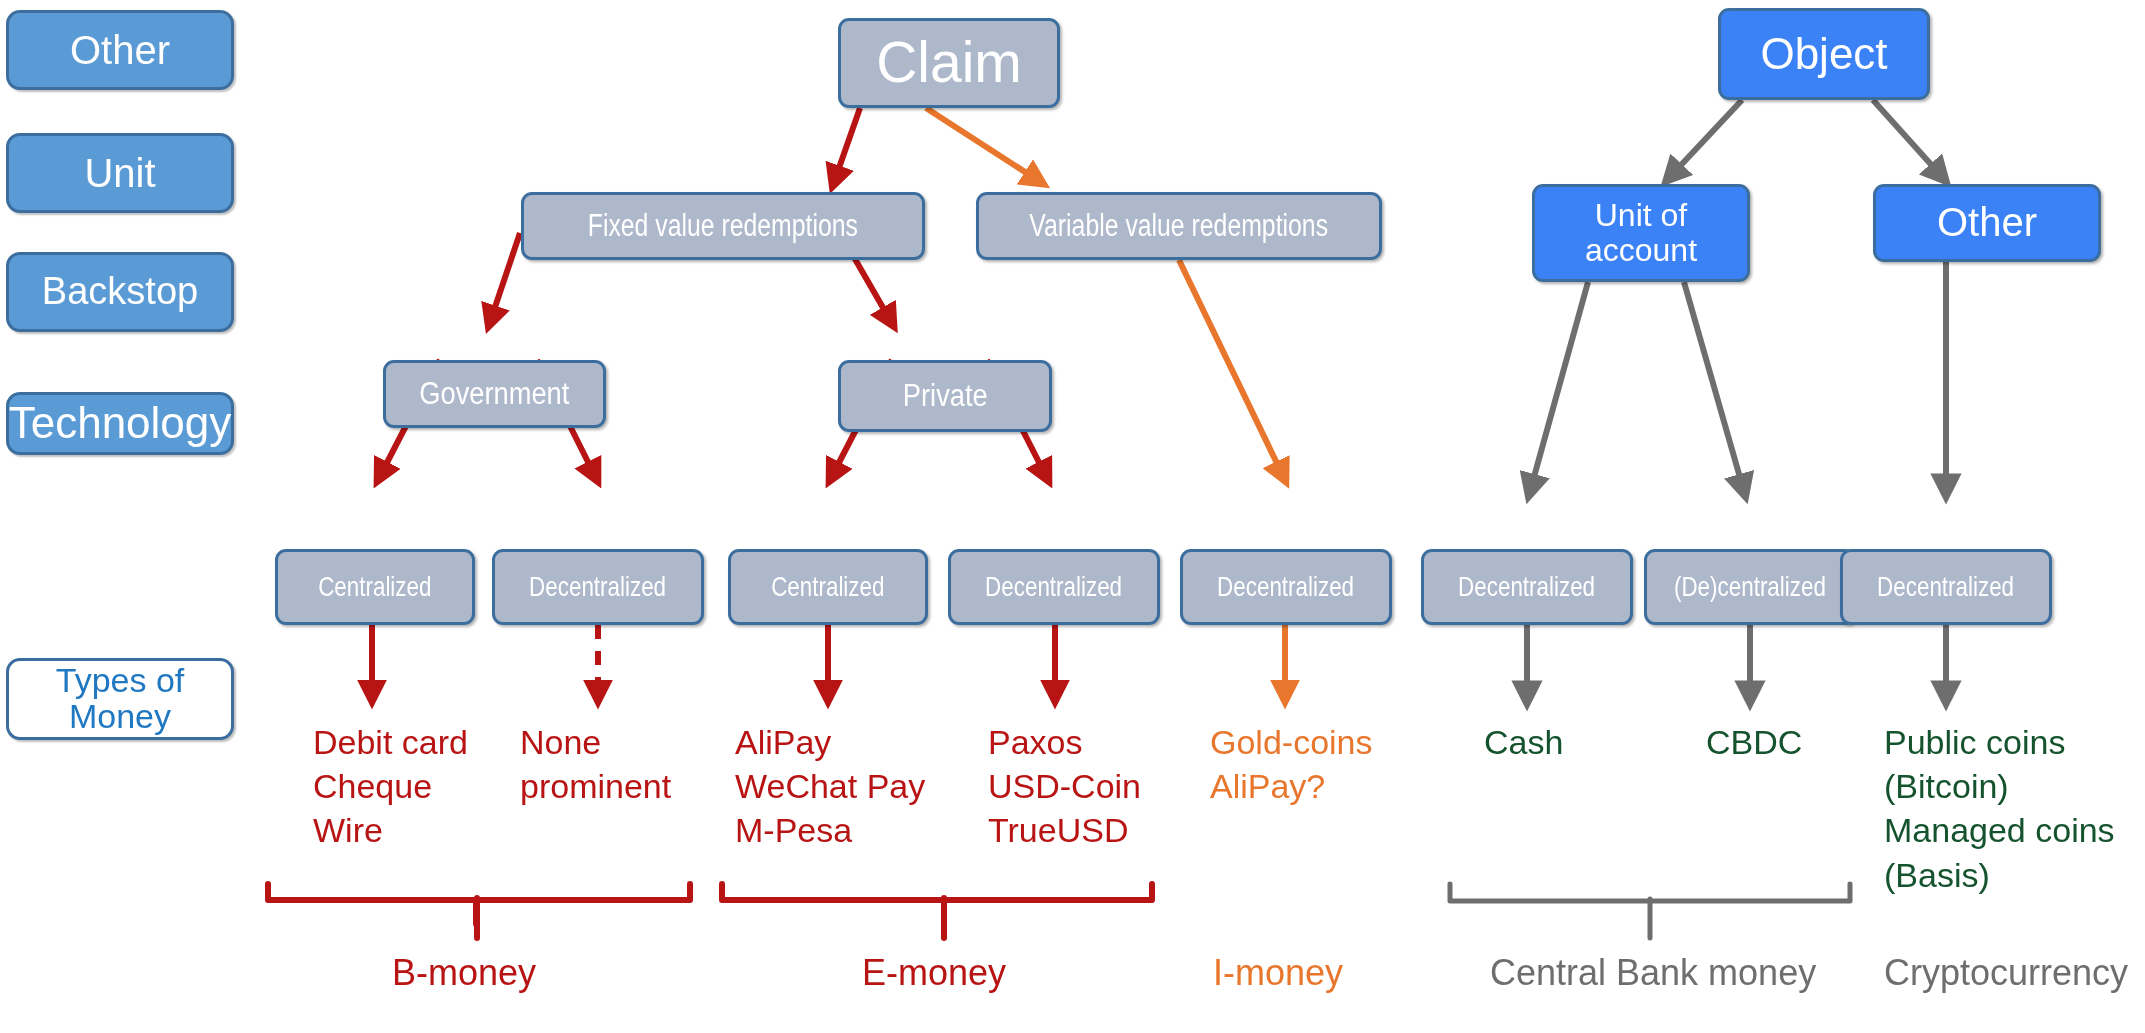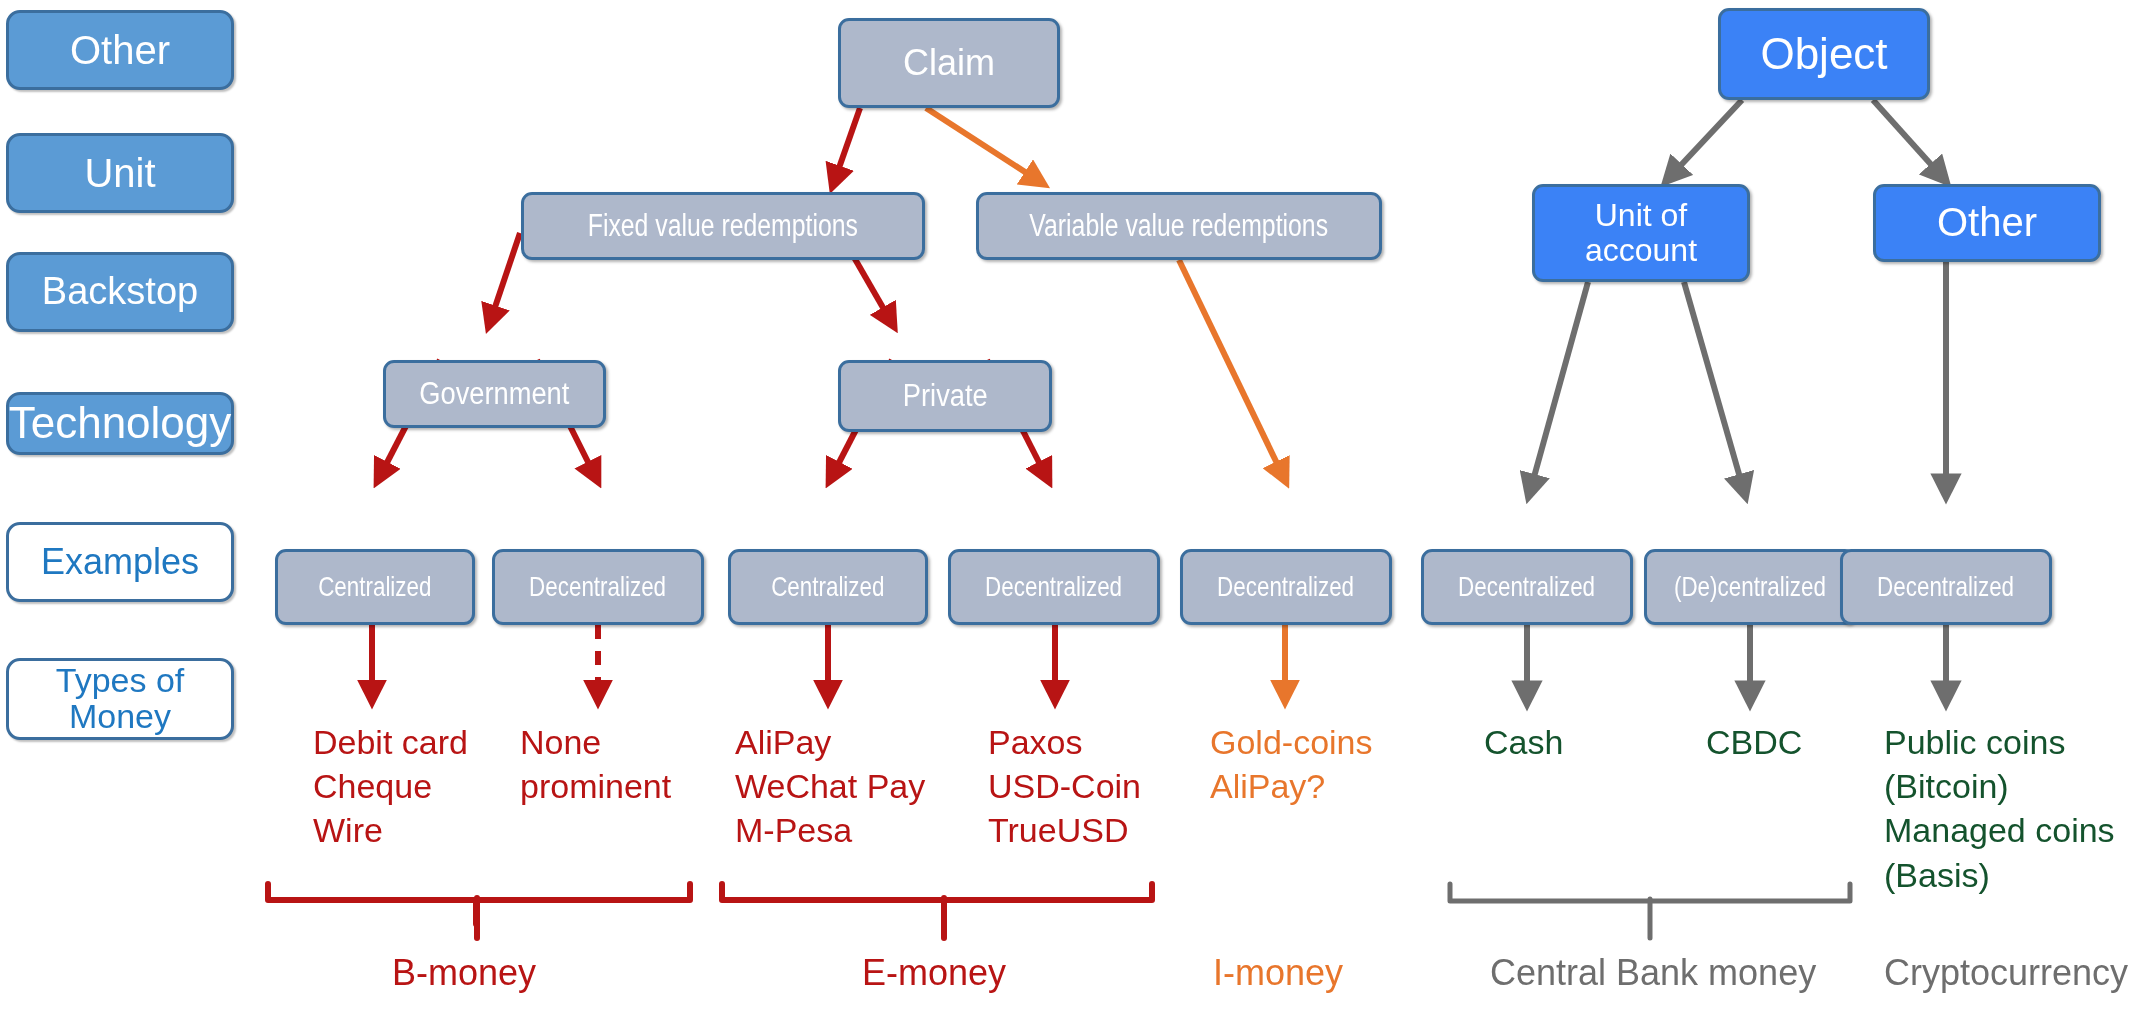--- a/index.html
+++ b/index.html
@@ -113,30 +113,27 @@
   </div>
 
   <div class="rowlabel filled" style="left:6px;top:252px;width:228px;height:80px;font-size:38px;">
     <span>Backstop</span>
   </div>
 
   <div class="rowlabel filled" style="left:6px;top:392px;width:228px;height:63px;font-size:44px;">
     <span>Technology</span>
   </div>
 
-  <div class="rowlabel hollow" style="left:6px;top:522px;width:228px;height:80px;font-size:36px;">
-    <span>Examples</span>
-  </div>
 
   <div class="rowlabel hollow" style="left:6px;top:658px;width:228px;height:82px;font-size:34px;">
     <span style="white-space:pre-line;">Types of
 Money</span>
   </div>
 
-  <div class="node light" style="left:838px;top:18px;width:222px;height:90px;font-size:36px;">
+  <div class="node light" style="left:838px;top:18px;width:222px;height:90px;font-size:57px;">
     <span class="nodetxt">Claim</span>
   </div>
 
   <div class="node dark" style="left:1718px;top:8px;width:212px;height:92px;font-size:44px;">
     <span class="nodetxt">Object</span>
   </div>
 
   <div class="node light" style="left:521px;top:192px;width:404px;height:68px;font-size:31px;">
     <span class="cond">Fixed value redemptions</span>
   </div>

